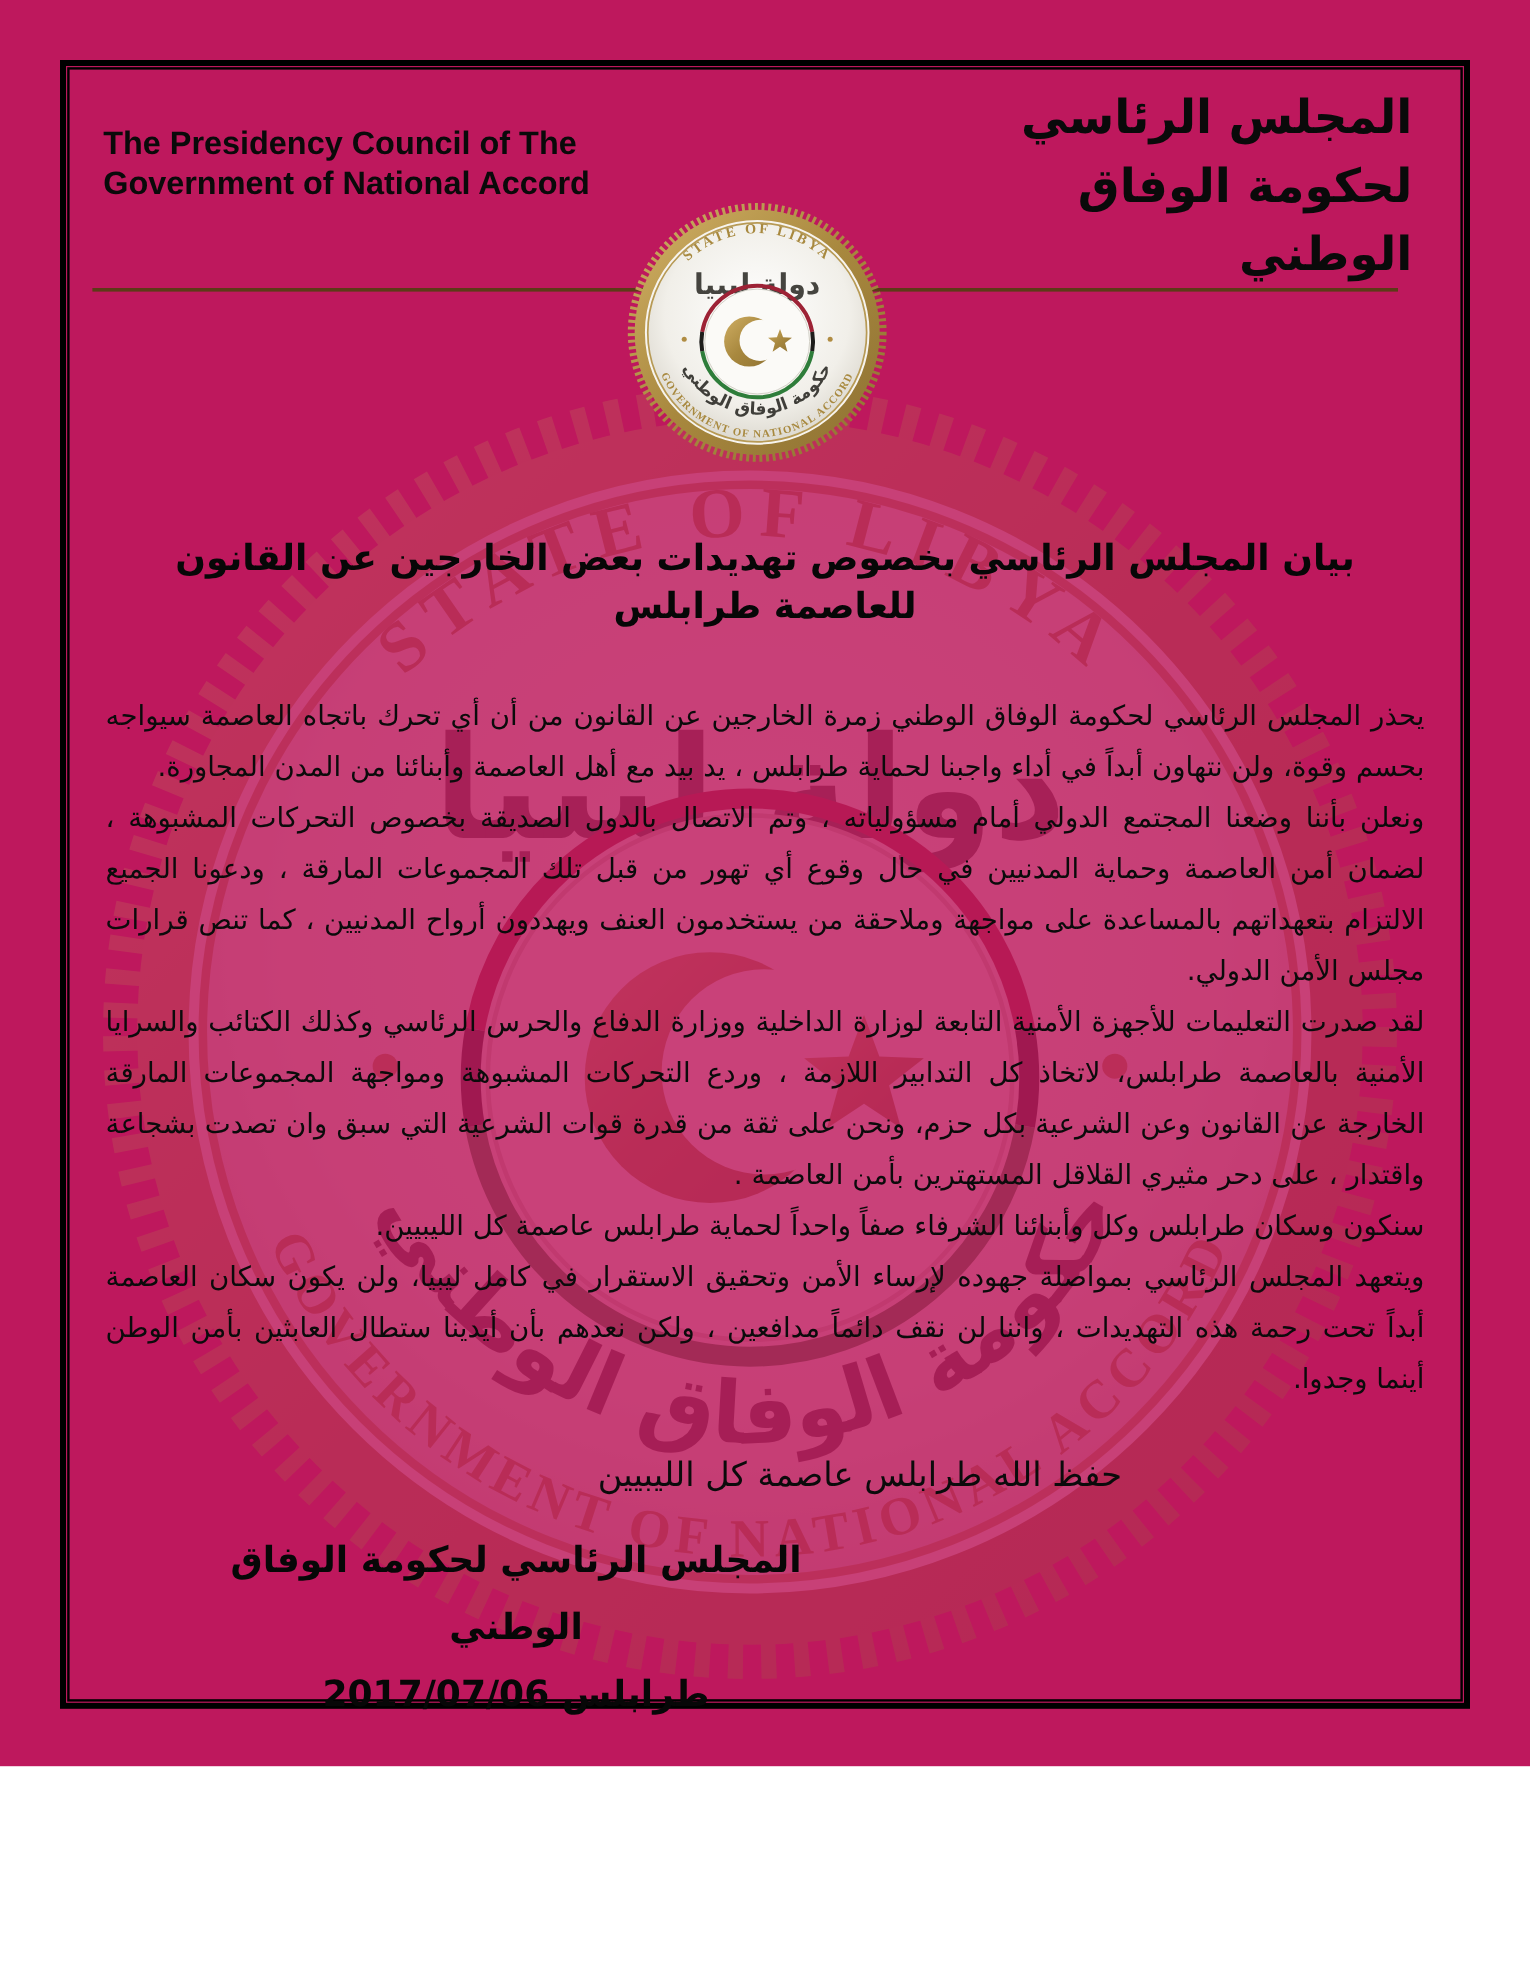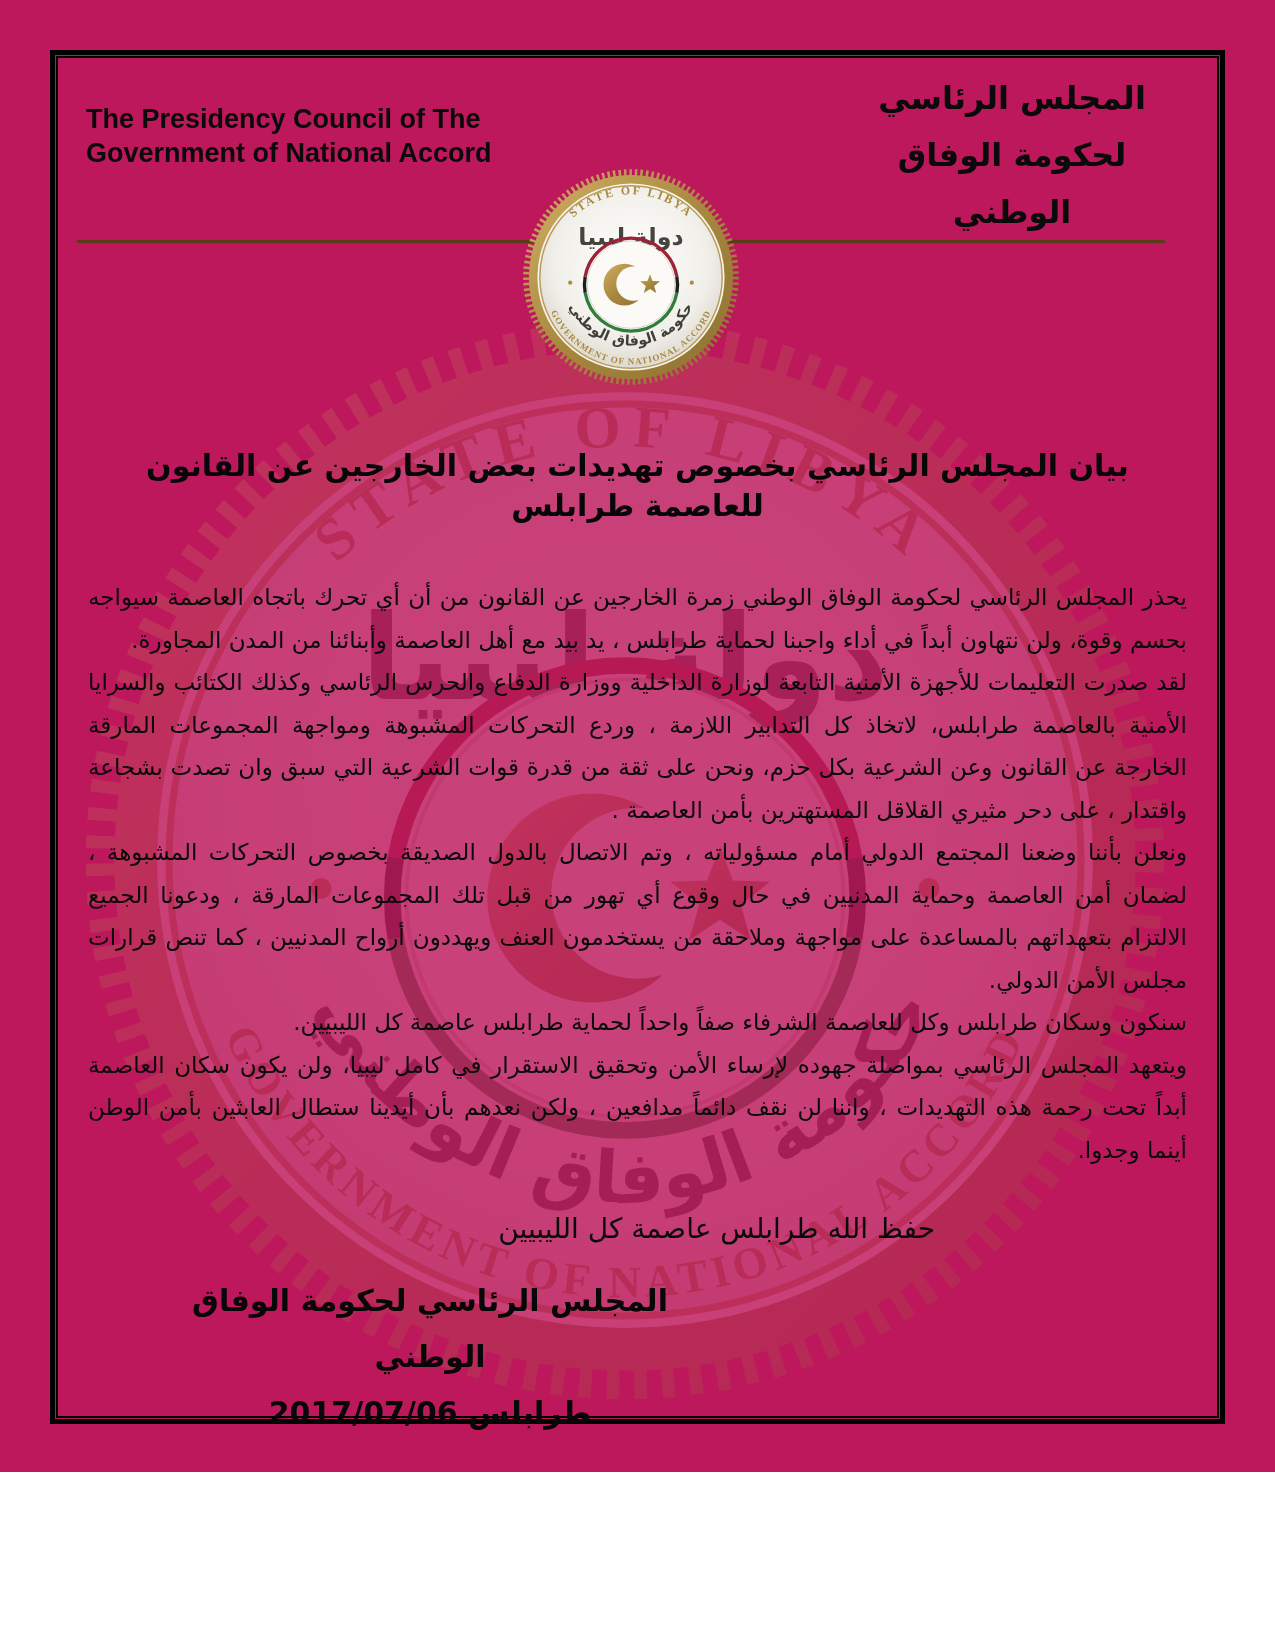--- a/index.html
+++ b/index.html
@@ -9,22 +9,22 @@
   .frame::after{content:"";position:absolute;inset:1px;border:2px solid #000;}
 
   .watermark{position:absolute;left:55px;top:290px;width:1140px;height:1140px;
              opacity:0.18;z-index:1;pointer-events:none;}
   .watermark svg{width:100%;height:100%;}
 
   .header-en{position:absolute;left:86px;top:102px;width:560px;z-index:3;
              font-family:"Liberation Sans",sans-serif;font-weight:bold;
              font-size:27px;line-height:34px;color:#0a0a0a;}
   .header-ar{position:absolute;right:98px;top:70px;width:330px;z-index:3;
-             direction:rtl;text-align:center;font-weight:bold;
-             font-size:32px;line-height:57px;color:#0a0a0a;}
+             direction:rtl;font-weight:bold;
+             font-size:39px;line-height:57px;color:#0a0a0a;}
 
   .rule{position:absolute;left:77px;top:240px;width:1088px;height:3px;
         background:#5c3a17;z-index:2;}
 
   .seal{position:absolute;left:517px;top:163px;width:228px;height:228px;z-index:4;}
   .seal svg{width:100%;height:100%;}
 
   .content{position:absolute;left:88px;right:88px;top:446px;z-index:3;direction:rtl;}
   .title{font-weight:bold;font-size:30px;line-height:40px;text-align:center;
          margin:0 0 50px 0;color:#070707;}
@@ -112,23 +112,23 @@
       </defs>
       <use href="#sealArt" xlink:href="#sealArt"></use>
     </svg>
   </div>
 
   <div class="content">
     <h1 class="title">بيان المجلس الرئاسي بخصوص تهديدات بعض الخارجين عن القانون للعاصمة طرابلس</h1>
 
     <div class="bodytext">
       <p>يحذر المجلس الرئاسي لحكومة الوفاق الوطني زمرة الخارجين عن القانون من أن أي تحرك باتجاه العاصمة سيواجه بحسم وقوة، ولن نتهاون أبداً في أداء واجبنا لحماية طرابلس ، يد بيد مع أهل العاصمة وأبنائنا من المدن المجاورة.</p>
+      <p>ونعلن بأننا وضعنا المجتمع الدولي أمام مسؤولياته ، وتم الاتصال بالدول الصديقة بخصوص التحركات المشبوهة ، لضمان أمن العاصمة وحماية المدنيين في حال وقوع أي تهور من قبل تلك المجموعات المارقة ، ودعونا الجميع الالتزام بتعهداتهم بالمساعدة على مواجهة وملاحقة من يستخدمون العنف ويهددون أرواح المدنيين ، كما تنص قرارات مجلس الأمن الدولي.</p>
       <p>لقد صدرت التعليمات للأجهزة الأمنية التابعة لوزارة الداخلية ووزارة الدفاع والحرس الرئاسي وكذلك الكتائب والسرايا الأمنية بالعاصمة طرابلس، لاتخاذ كل التدابير اللازمة ، وردع التحركات المشبوهة ومواجهة المجموعات المارقة الخارجة عن القانون وعن الشرعية بكل حزم، ونحن على ثقة من قدرة قوات الشرعية التي سبق وان تصدت بشجاعة واقتدار ، على دحر مثيري القلاقل المستهترين بأمن العاصمة .</p>
-      <p>ونعلن بأننا وضعنا المجتمع الدولي أمام مسؤولياته ، وتم الاتصال بالدول الصديقة بخصوص التحركات المشبوهة ، لضمان أمن العاصمة وحماية المدنيين في حال وقوع أي تهور من قبل تلك المجموعات المارقة ، ودعونا الجميع الالتزام بتعهداتهم بالمساعدة على مواجهة وملاحقة من يستخدمون العنف ويهددون أرواح المدنيين ، كما تنص قرارات مجلس الأمن الدولي.</p>
-      <p>سنكون وسكان طرابلس وكل للعاصمة الشرفاء صفاً واحداً لحماية طرابلس عاصمة كل الليبيين.</p>
+      <p>سنكون وسكان طرابلس وكل وأبنائنا الشرفاء صفاً واحداً لحماية طرابلس عاصمة كل الليبيين.</p>
       <p>ويتعهد المجلس الرئاسي بمواصلة جهوده لإرساء الأمن وتحقيق الاستقرار في كامل ليبيا، ولن يكون سكان العاصمة أبداً تحت رحمة هذه التهديدات ، واننا لن نقف دائماً مدافعين ، ولكن نعدهم بأن أيدينا ستطال العابثين بأمن الوطن أينما وجدوا.</p>
     </div>
 
     <div class="closing">حفظ الله طرابلس عاصمة كل الليبيين</div>
 
     <div class="signature">
       <div>المجلس الرئاسي لحكومة الوفاق الوطني</div>
       <div>طرابلس 2017/07/06</div>
     </div>
   </div>

